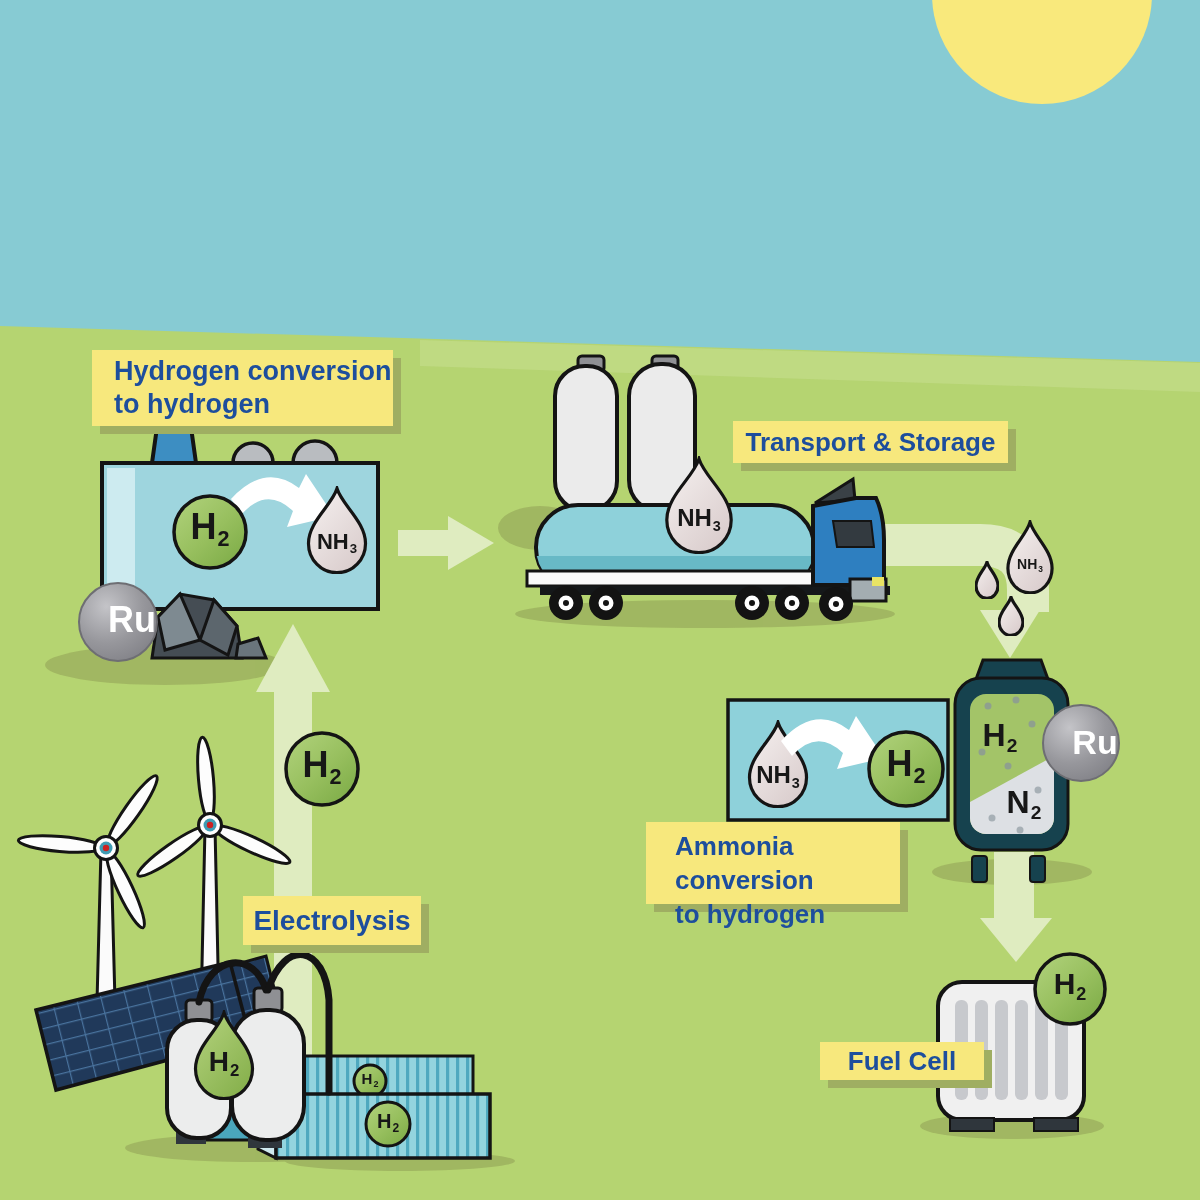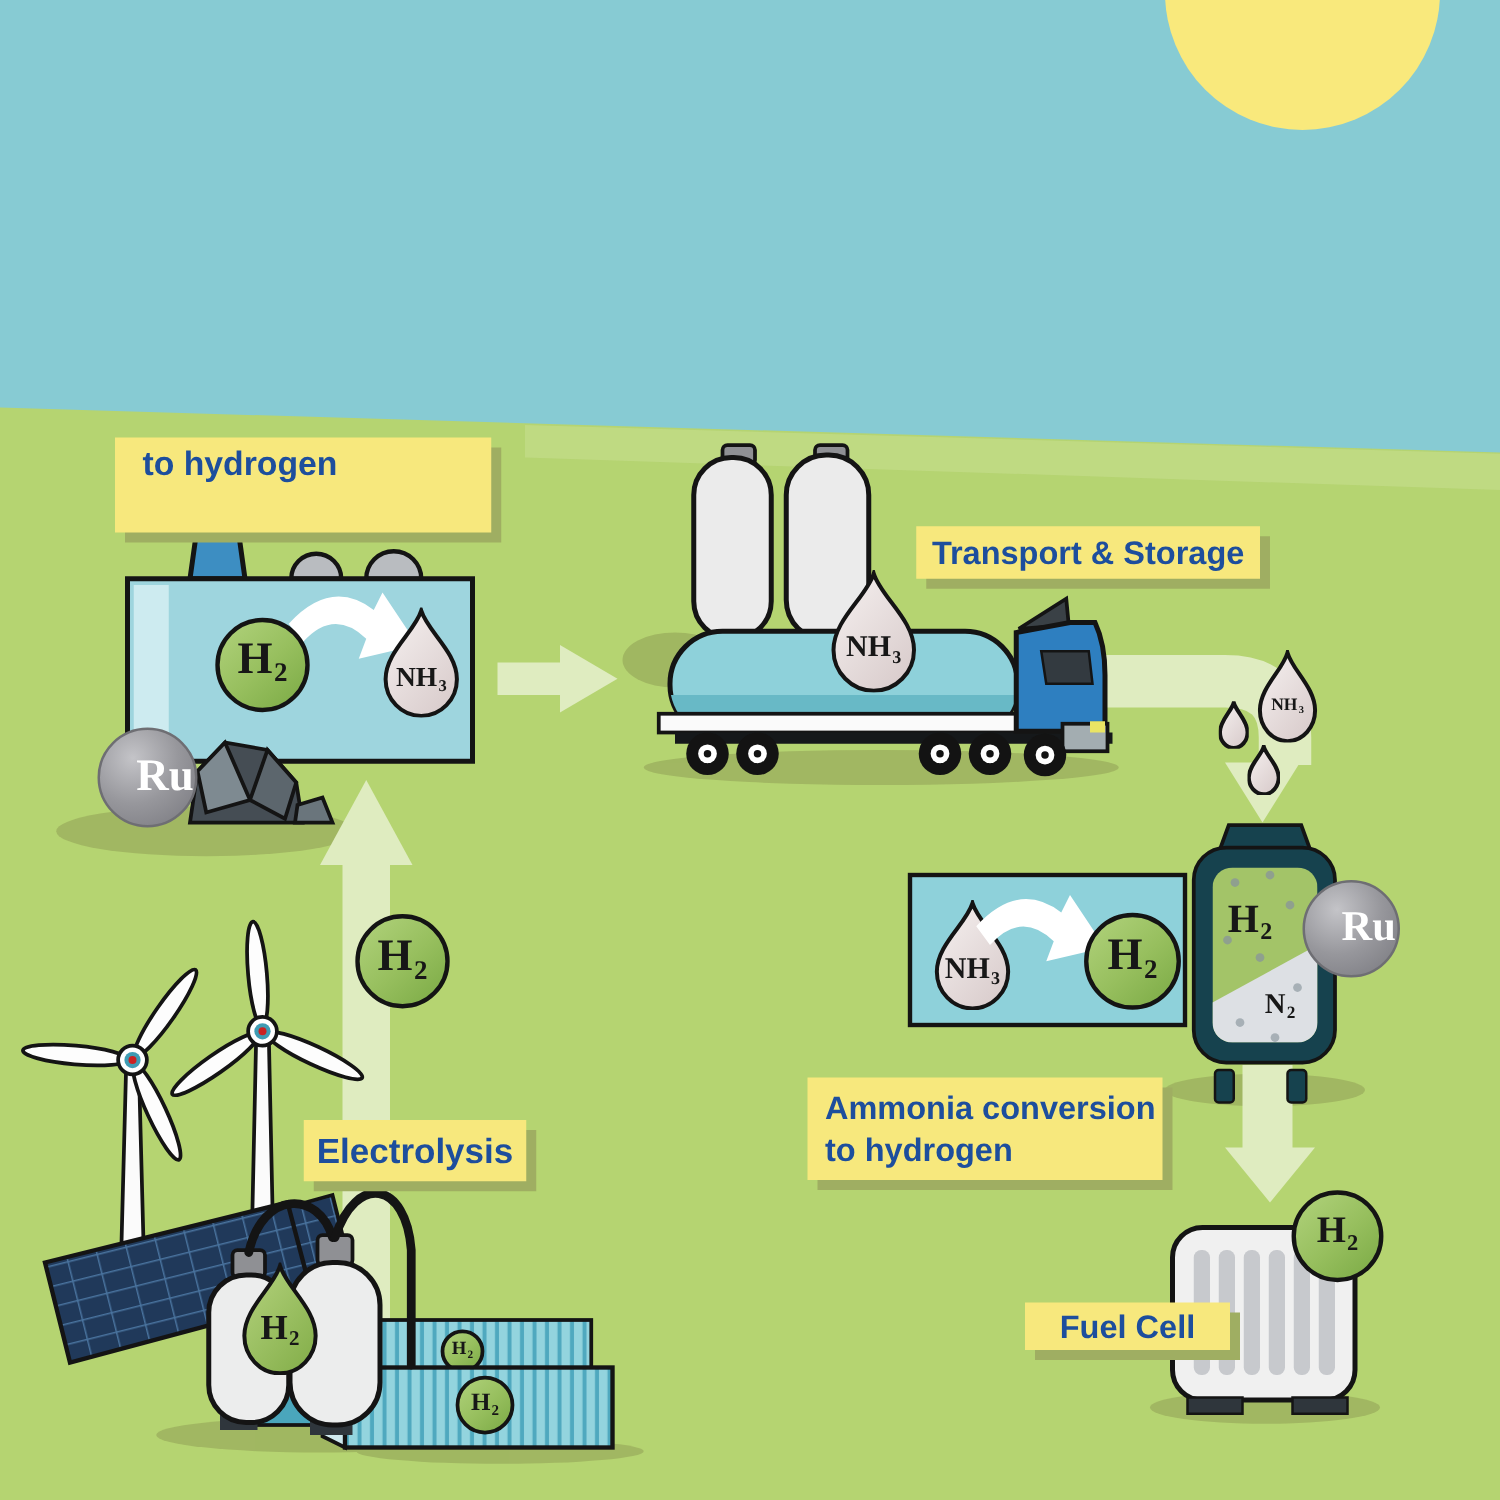--- a/index.html
+++ b/index.html
@@ -6,21 +6,21 @@
   .scene{position:relative;width:1200px;height:1200px;overflow:hidden;
          font-family:"Liberation Sans",sans-serif;background:var(--c-sky,#87cbd3);}
   .scene svg{position:absolute;inset:0;}
   .tag{position:absolute;box-sizing:border-box;
        background:var(--c-label-bg,#f7e87d);
        color:var(--c-label-text,#1d4e9d);
        font-weight:bold;
        box-shadow:8px 8px 0 var(--c-label-shadow,#9fae62);}
   .tag.center{text-align:center;}
   .mol{position:absolute;transform:translate(-50%,-55%);
-       font-family:Liberation Serif, serif;font-weight:bold;color:#171717;
+       font-family:Liberation Sans, sans-serif;font-weight:bold;color:#171717;
        white-space:nowrap;line-height:1;}
   .mol .sub{font-size:0.6em;vertical-align:-0.32em;margin-left:1px;}
   .mol.white{color:#ffffff;margin-left:14px;}
 </style>
 </head>
 <body>
 
 <div class="scene">
 
 <svg width="1200" height="1200" viewBox="0 0 1200 1200">
@@ -278,39 +278,40 @@
     <g fill="none" stroke="#141414" stroke-width="7" stroke-linecap="round">
       <path d="M199 1002 C210 952 255 952 266 990"></path>
       <path d="M268 990 C285 938 325 945 329 1000 L329 1092"></path>
     </g>
   </g>
 
   <circle cx="322" cy="769" r="36" fill="url(#gradGreen)" stroke="#141414" stroke-width="3.5"></circle>
 </svg>
 
 <div class="tag" style="left:92px;top:350px;width:301px;height:76px;padding:5px 0 0 22px;font-size:27px;line-height:33px;">
+  <div>Hydrogen conversion</div>
   <div>to hydrogen</div>
 </div>
 <div class="tag center" style="left:733px;top:421px;width:275px;height:42px;font-size:26px;line-height:42px;">Transport &amp; Storage</div>
 <div class="tag center" style="left:243px;top:896px;width:178px;height:49px;font-size:28px;line-height:49px;">Electrolysis</div>
-<div class="tag" style="left:646px;top:822px;width:284px;height:82px;padding:7px 0 0 14px;font-size:26px;line-height:34px;margin-top:40px;">
+<div class="tag" style="left:646px;top:822px;width:254px;height:82px;padding:7px 0 0 29px;font-size:26px;line-height:34px;">
   <div>Ammonia conversion</div>
   <div>to hydrogen</div>
 </div>
 <div class="tag center" style="left:820px;top:1042px;width:164px;height:38px;font-size:26px;line-height:38px;">Fuel Cell</div>
 
 <div class="mol" style="left:210px;top:531px;font-size:36px;"><span>H</span><span class="sub">2</span></div>
 <div class="mol" style="left:337px;top:544px;font-size:22px;"><span>NH</span><span class="sub">3</span></div>
 <div class="mol white" style="left:118px;top:622px;font-size:36px;">Ru</div>
 <div class="mol" style="left:699px;top:521px;font-size:24px;"><span>NH</span><span class="sub">3</span></div>
 <div class="mol" style="left:322px;top:769px;font-size:36px;"><span>H</span><span class="sub">2</span></div>
 <div class="mol" style="left:1030px;top:566px;font-size:14px;"><span>NH</span><span class="sub">3</span></div>
 <div class="mol" style="left:778px;top:778px;font-size:24px;"><span>NH</span><span class="sub">3</span></div>
 <div class="mol" style="left:906px;top:768px;font-size:36px;"><span>H</span><span class="sub">2</span></div>
 <div class="mol" style="left:1000px;top:739px;font-size:32px;"><span>H</span><span class="sub">2</span></div>
-<div class="mol" style="left:1024px;top:806px;font-size:23px;"><span>N</span><span class="sub">2</span></div>
+<div class="mol" style="left:1024px;top:806px;font-size:32px;"><span>N</span><span class="sub">2</span></div>
 <div class="mol white" style="left:1081px;top:744px;font-size:34px;">Ru</div>
 <div class="mol" style="left:1070px;top:988px;font-size:30px;"><span>H</span><span class="sub">2</span></div>
 <div class="mol" style="left:224px;top:1066px;font-size:28px;"><span>H</span><span class="sub">2</span></div>
 <div class="mol" style="left:370px;top:1081px;font-size:15px;"><span>H</span><span class="sub">2</span></div>
 <div class="mol" style="left:388px;top:1124px;font-size:20px;"><span>H</span><span class="sub">2</span></div>
 
 </div>
 
 </body></html>

